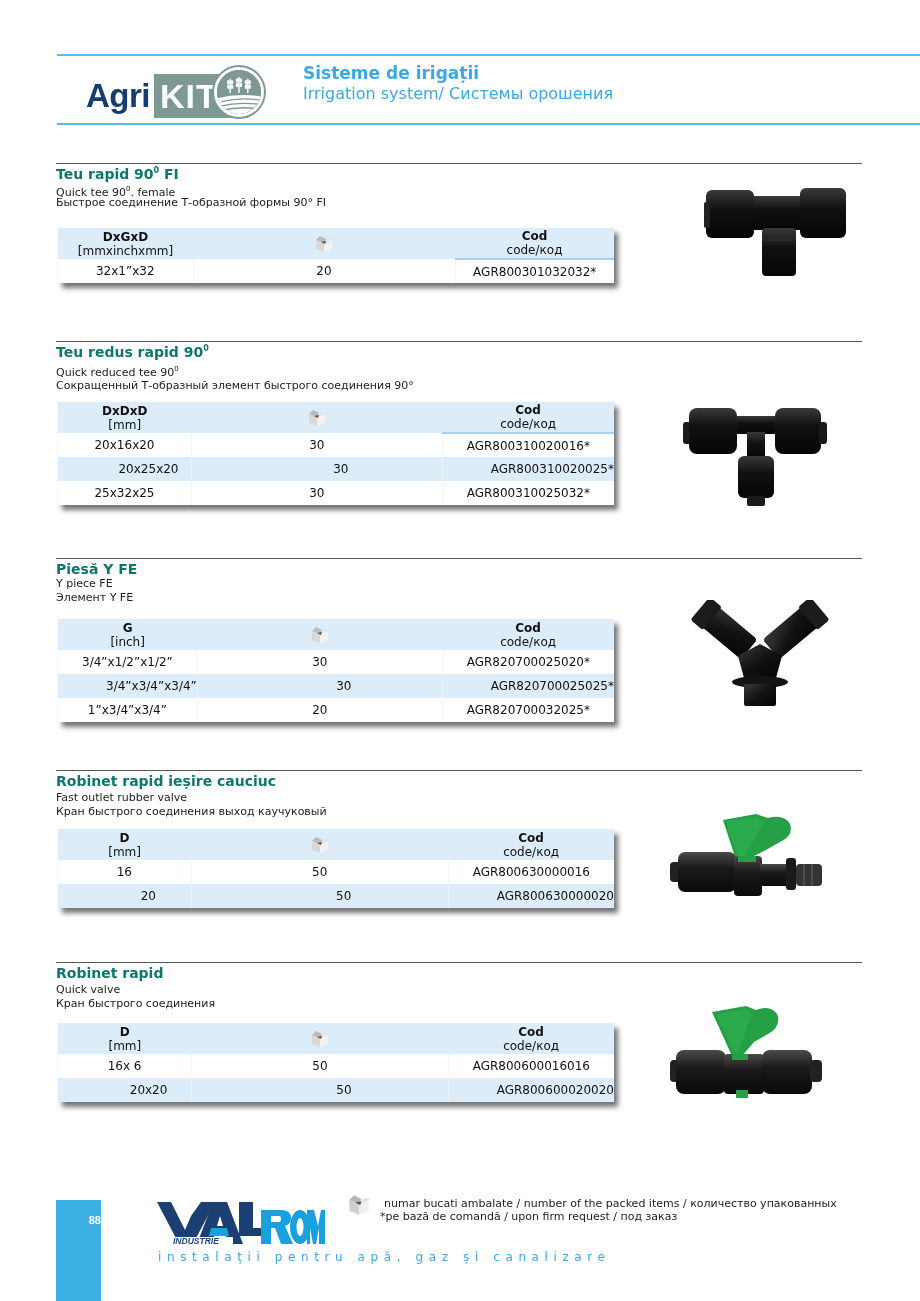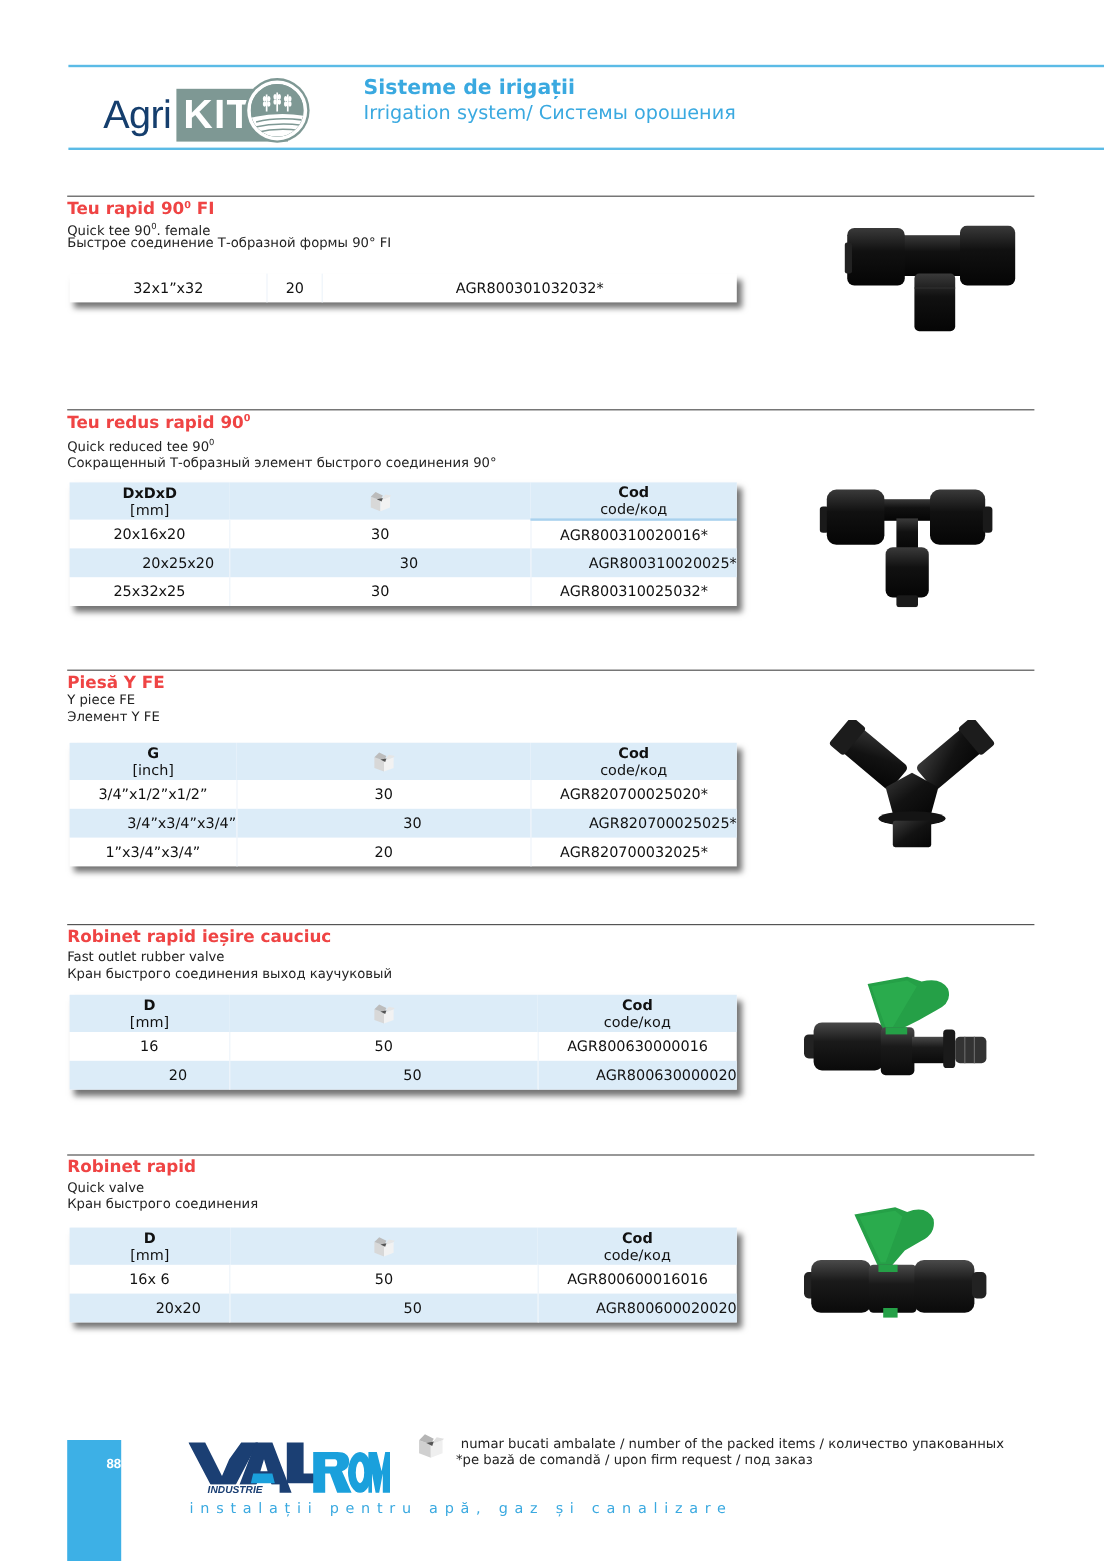--- a/index.html
+++ b/index.html
@@ -4,33 +4,33 @@
   <style>
     * { box-sizing: border-box; margin: 0; padding: 0; }
     html, body { width: 920px; height: 1301px; background: #ffffff; overflow: hidden; }
     body { position: relative; font-family: "DejaVu Sans", sans-serif; color: #111; }
 
     
     .hdr-line { position: absolute; left: 57px; right: 0; height: 2px; background: #5bbbe6; }
     .hdr-line.top { top: 54px; }
     .hdr-line.bottom { top: 123px; }
     .logo { position: absolute; left: 86px; top: 72px; height: 48px; display: flex; align-items: center; }
-    .logo-agri { font-family: "Liberation Sans", sans-serif; font-weight: normal; font-size: 33px; color: #153e6d; letter-spacing: -0.5px; margin-right: 4px; }
+    .logo-agri { font-family: "Liberation Sans", sans-serif; font-weight: bold; font-size: 33px; color: #153e6d; letter-spacing: -0.5px; margin-right: 4px; }
     .logo-kit { position: relative; height: 44px; background: #7e9894; display: flex; align-items: center; padding: 0 30px 0 6px; }
     .logo-kit span { font-family: "Liberation Sans", sans-serif; font-weight: bold; font-size: 34px; color: #fff; letter-spacing: 1px; }
     .logo-circle { position: absolute; right: -16px; top: -7px; width: 50px; height: 50px; border-radius: 50%; background: #7e9894; border: 3px solid #fff; box-shadow: 0 0 0 2px #7e9894; overflow: hidden; }
     .logo-circle svg { width: 100%; height: 100%; }
     .hdr-title { position: absolute; left: 303px; top: 63px; }
     .hdr-title .t1 { font-family: "DejaVu Sans", sans-serif; font-weight: bold; font-size: 17px; color: #3aa9e0; line-height: 20px; }
     .hdr-title .t2 { font-family: "DejaVu Sans", sans-serif; font-size: 16px; color: #3aa9e0; line-height: 22px; }
 
     
     .section { position: absolute; left: 56px; width: 806px; }
     .section .rule { position: absolute; left: 0; right: 0; top: 0; height: 1px; background: #555; }
-    .section .title { position: absolute; left: 0; font-weight: bold; font-size: 14px; color: #ef4444; white-space: nowrap; }
+    .section .title { position: absolute; left: 0; font-weight: bold; font-size: 14px; color: #0f766e; white-space: nowrap; }
     .section .sub { position: absolute; left: 0; font-size: 11px; color: #222; white-space: nowrap; line-height: 14px; }
     .section .title sup { font-size: 8px; }
     .section .sub sup { font-size: 7px; }
 
     .tbl-wrap { position: absolute; left: 2px; width: 556px; box-shadow: 4px 5px 5px rgba(0,0,0,0.55); background: #fff; }
     table { border-collapse: collapse; width: 556px; font-size: 12px; color: #111; }
     th { background: #dcecf8; font-weight: normal; text-align: center; padding: 0; height: 31px; line-height: 14px; vertical-align: middle; }
     th .b { font-weight: bold; display: block; font-size: 12px; }
     th .n { display: block; font-size: 12px; }
     th.col1 { width: 135px; }
@@ -101,20 +101,37 @@
 <div class="hdr-line bottom"></div>
 
 <div class="section" style="top:163px;">
   <div class="rule"></div>
   <div class="title" style="top:3px;"><span>Teu rapid 90</span><sup>0</sup><span> FI</span></div>
   <div class="sub" style="top:19px;"><span>Quick tee 90</span><sup>0</sup><span>. female</span></div>
   <div class="sub" style="top:33px;">Быстрое соединение Т-образной формы 90° FI</div>
   <div class="tbl-wrap" style="top:65px;">
     <table>
       <tbody>
+          <tr>
+        <th class="col1">
+              <span class="b">DxGxD</span>
+              <span class="n">[mmxinchxmm]</span>
+            </th>
+        <th class="col2"><svg class="box-icon" viewBox="0 0 20 18">
+                <path d="M2 5 L10 8 L10 17 L2 14Z" fill="#d8d8d8"></path>
+                <path d="M10 8 L18 5 L18 14 L10 17Z" fill="#f2f2f2"></path>
+                <path d="M2 5 L6 1 L12 4 L10 8Z" fill="#bcbcbc"></path>
+                <path d="M10 8 L14 3 L19 4 L18 5Z" fill="#e6e6e6"></path>
+                <path d="M7 7 L12 6 L11 9Z" fill="#555"></path>
+              </svg></th>
+        <th class="col3">
+              <span class="b">Cod</span>
+              <span class="n">code/код</span>
+            </th>
+      </tr>
       <tr>
         <td>32x1”x32</td>
         <td>20</td>
         <td>AGR800301032032*</td>
       </tr>
     </tbody>
       </table>
   </div>
 </div>
 <div class="prod-img" style="left:700px; top:188px; width:150px; height:92px;">

